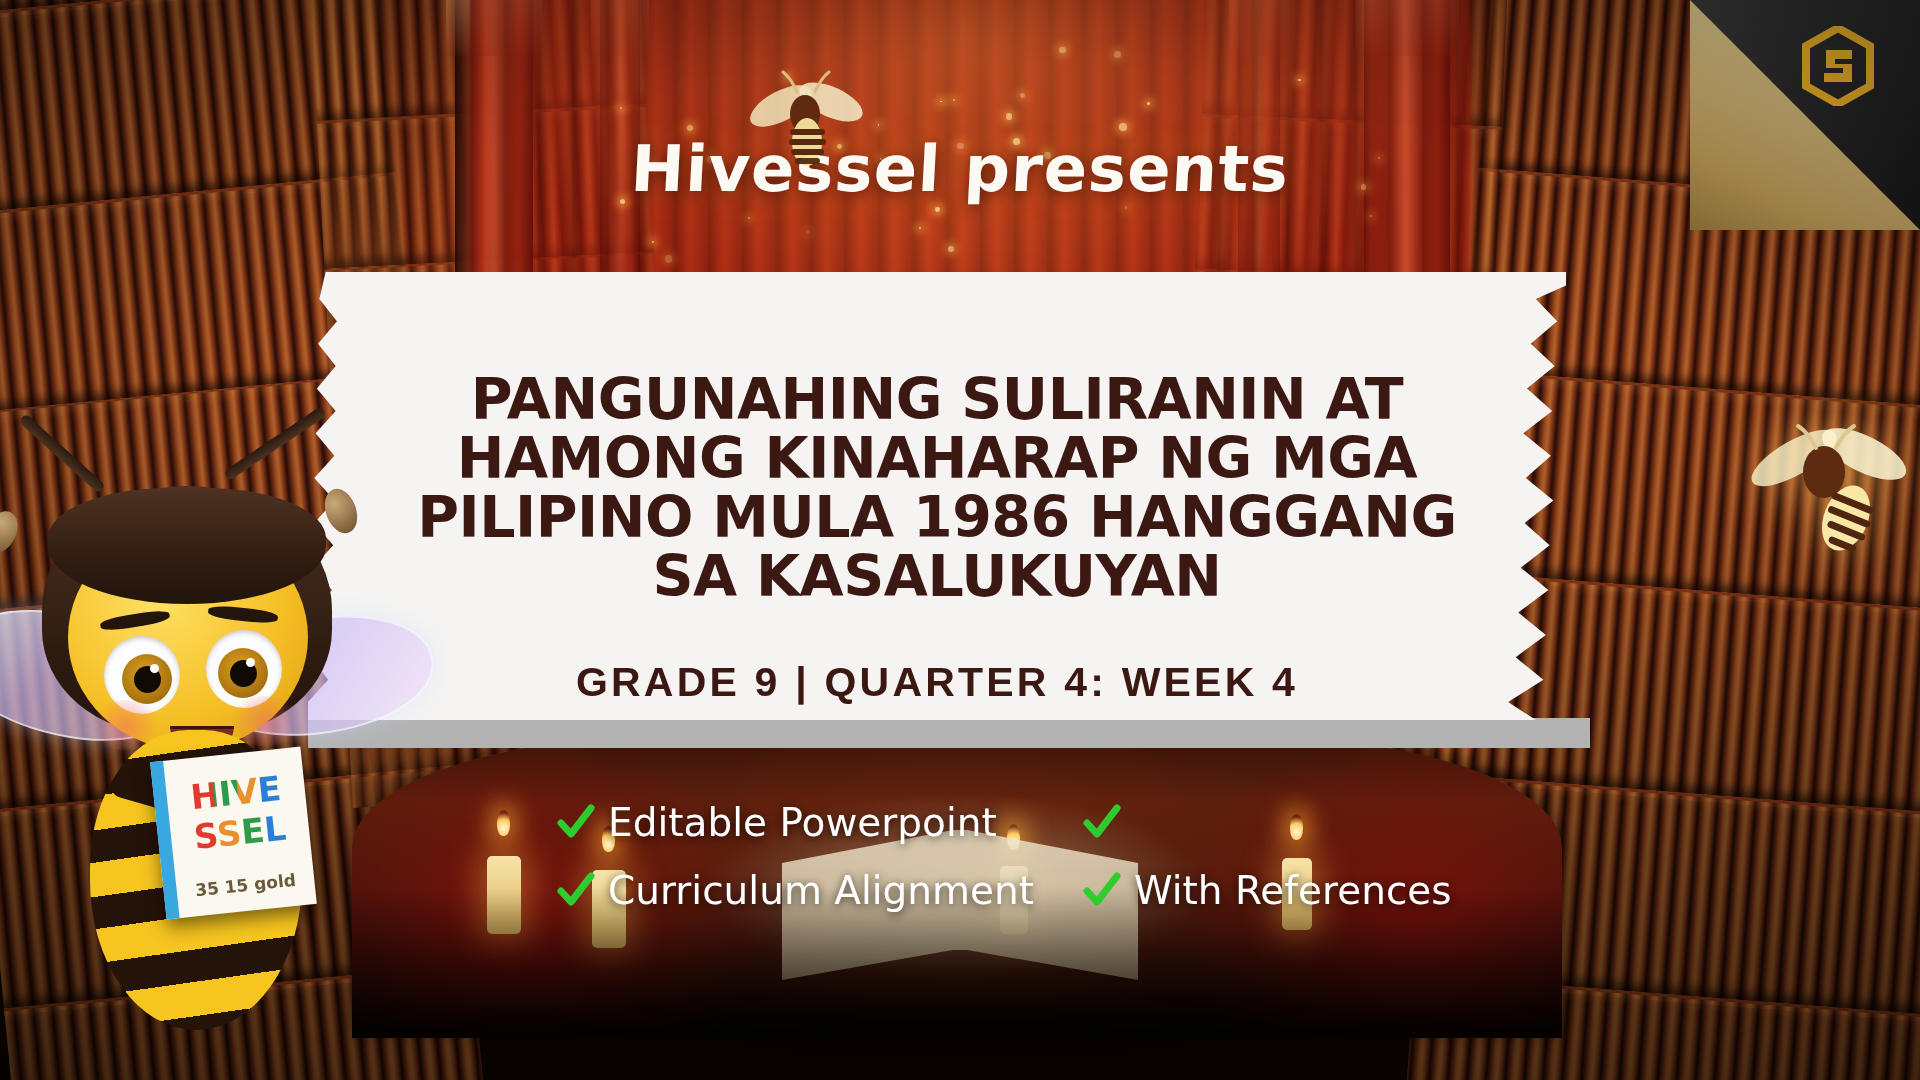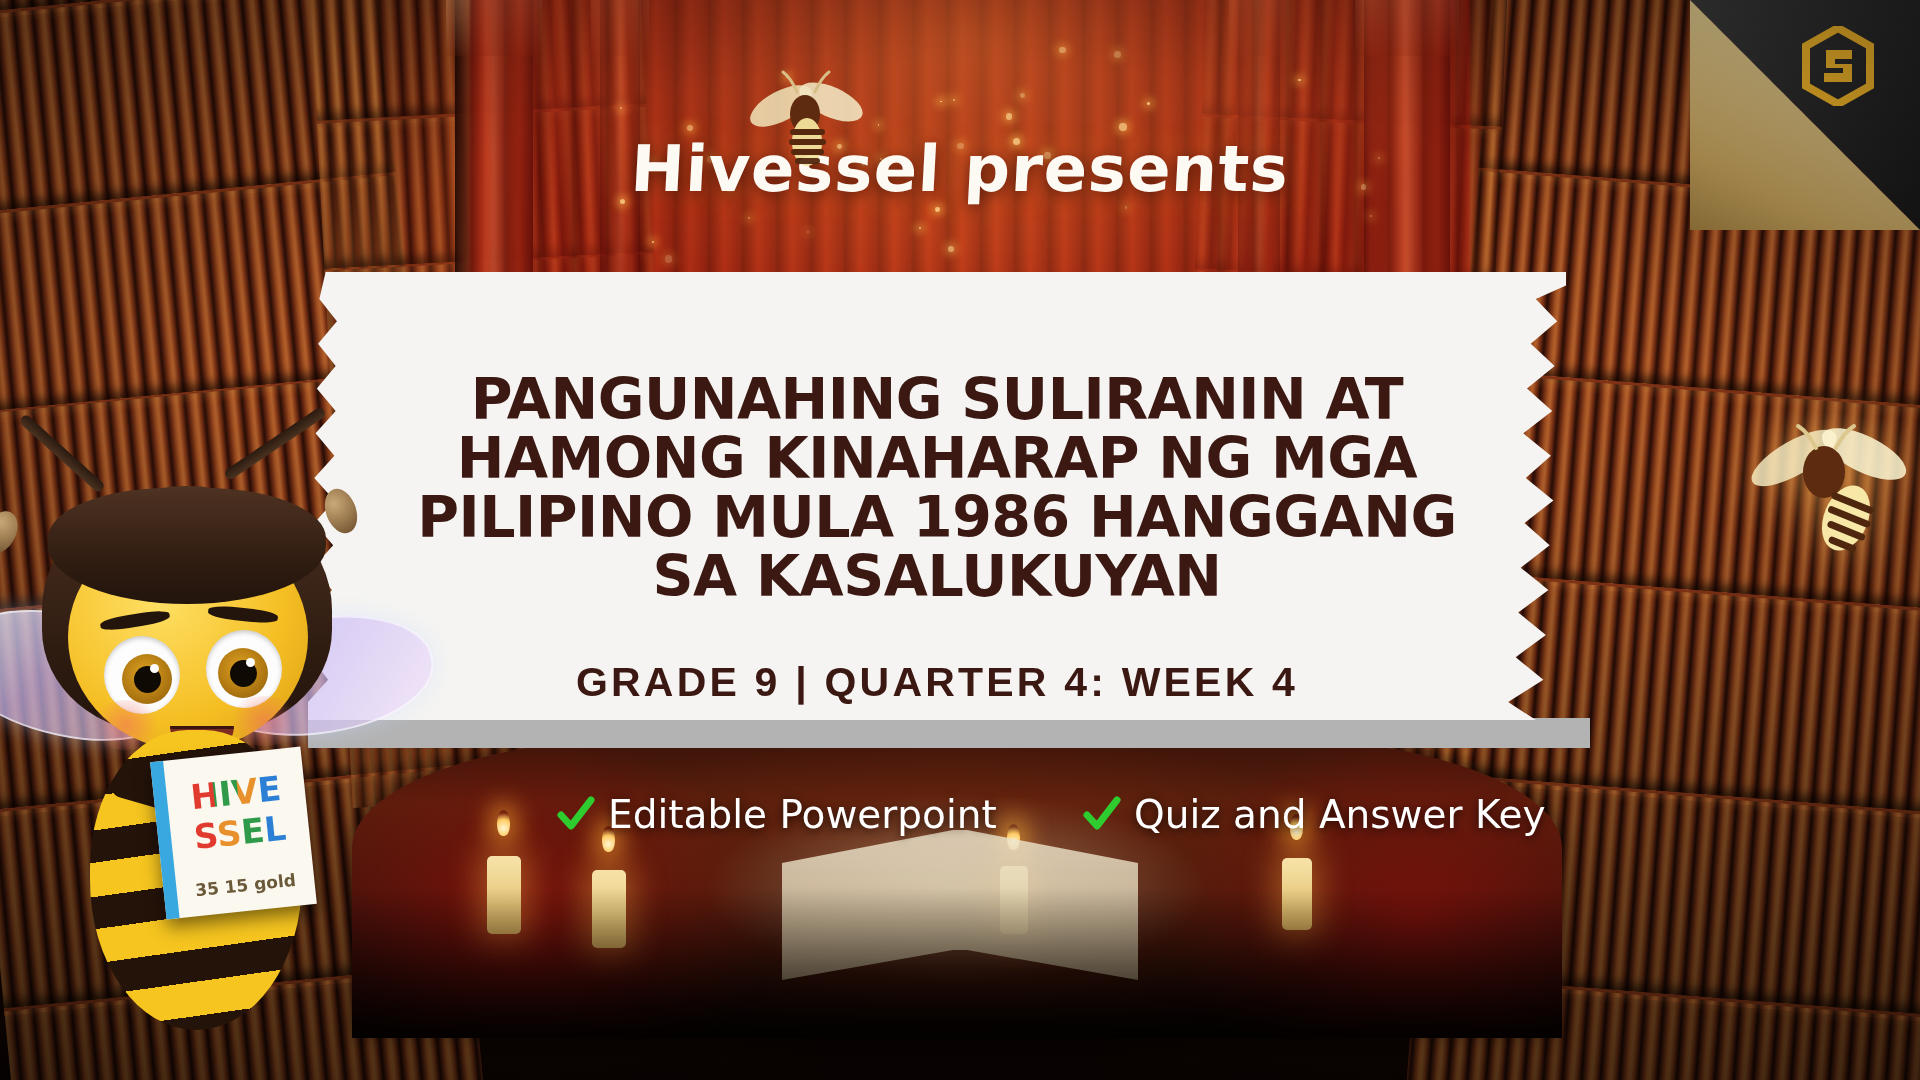--- a/index.html
+++ b/index.html
@@ -118,21 +118,21 @@
      box-shadow:0 0 22px 9px rgba(255,170,50,.55);}
   .openbook{position:absolute;left:430px;top:92px;width:356px;height:150px;
      background:linear-gradient(180deg,#efe6cf,#cdbc97);
      clip-path:polygon(0% 22%,48% 0%,52% 0%,100% 22%,100% 100%,52% 80%,48% 80%,0% 100%);
      opacity:.82;filter:blur(.5px);}
   .bookshadow{position:absolute;left:0;right:0;bottom:0;height:150px;
      background:linear-gradient(180deg,rgba(0,0,0,0),rgba(0,0,0,.92));}
 
   
   .features{position:absolute;left:0;right:0;top:788px;z-index:10;display:flex;}
-  .feat-col{display:flex;flex-direction:column;gap:16px;}
+  .feat-col{display:flex;flex-direction:column;gap:16px;margin-top:8px;}
   .feat-col.left{margin-left:556px;width:520px;}
   .feat-col.right{margin-left:6px;width:760px;}
   .feat{display:flex;align-items:center;gap:12px;height:52px;}
   .check{flex:0 0 auto;width:40px;height:40px;}
   .feat-label{font-family:"DejaVu Sans",sans-serif;font-weight:400;font-size:39px;color:#fff;
      white-space:nowrap;text-shadow:0 2px 10px rgba(0,0,0,.75);}
 
   
   .mascot{position:absolute;left:-36px;top:432px;width:500px;height:648px;z-index:11;}
   .m-wing{position:absolute;border-radius:50% 50% 48% 52%;
@@ -369,27 +369,38 @@
   </div>
 
   <div class="features">
     <div class="feat-col left" id="col-left">
         <div class="feat">
           <span class="check"><svg viewBox="0 0 40 40" width="40" height="40">
               <path d="M5 21 L15 32 L35 6" fill="none" stroke="#2FCC2F" stroke-width="7" stroke-linecap="round" stroke-linejoin="round"></path>
             </svg></span>
           <span class="feat-label">Editable Powerpoint</span>
         </div>
+        <div class="feat">
+          <span class="check"><svg viewBox="0 0 40 40" width="40" height="40">
+              <path d="M5 21 L15 32 L35 6" fill="none" stroke="#2FCC2F" stroke-width="7" stroke-linecap="round" stroke-linejoin="round"></path>
+            </svg></span>
+          <span class="feat-label">Curriculum Alignment</span>
+        </div>
       </div>
     <div class="feat-col right" id="col-right">
         <div class="feat">
           <span class="check"><svg viewBox="0 0 40 40" width="40" height="40">
               <path d="M5 21 L15 32 L35 6" fill="none" stroke="#2FCC2F" stroke-width="7" stroke-linecap="round" stroke-linejoin="round"></path>
             </svg></span>
-          <span class="feat-label">Quiz and Answer Key</span>
+        </div>
+        <div class="feat">
+          <span class="check"><svg viewBox="0 0 40 40" width="40" height="40">
+              <path d="M5 21 L15 32 L35 6" fill="none" stroke="#2FCC2F" stroke-width="7" stroke-linecap="round" stroke-linejoin="round"></path>
+            </svg></span>
+          <span class="feat-label">With References</span>
         </div>
       </div>
   </div>
 
   <div class="mascot">
 
     <div class="m-wing" style="left:-18px;top:182px;width:236px;height:118px;transform:rotate(12deg);"></div>
     <div class="m-wing" style="left:238px;top:186px;width:228px;height:112px;transform:rotate(-9deg);"></div>
 
     <div class="m-ant" style="left:44px;top:16px;width:108px;height:11px;transform:rotate(42deg);"></div>

